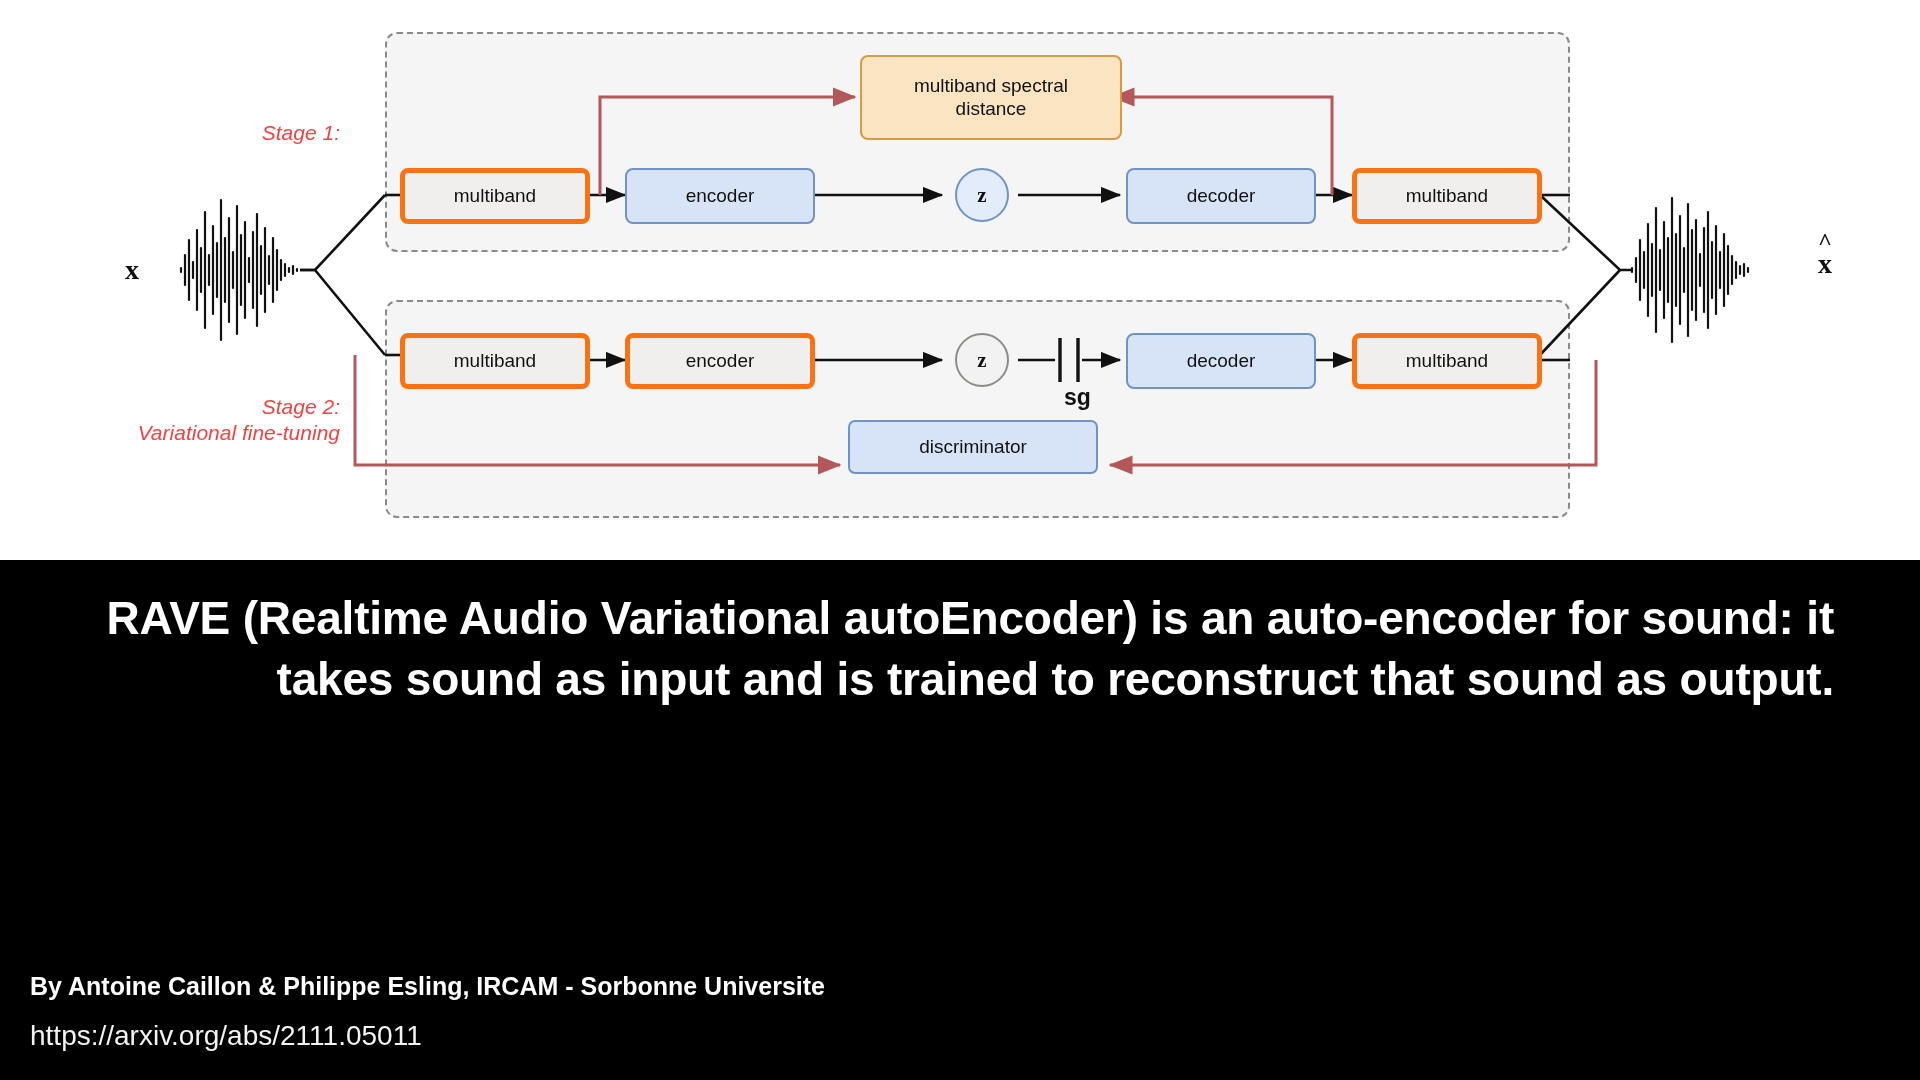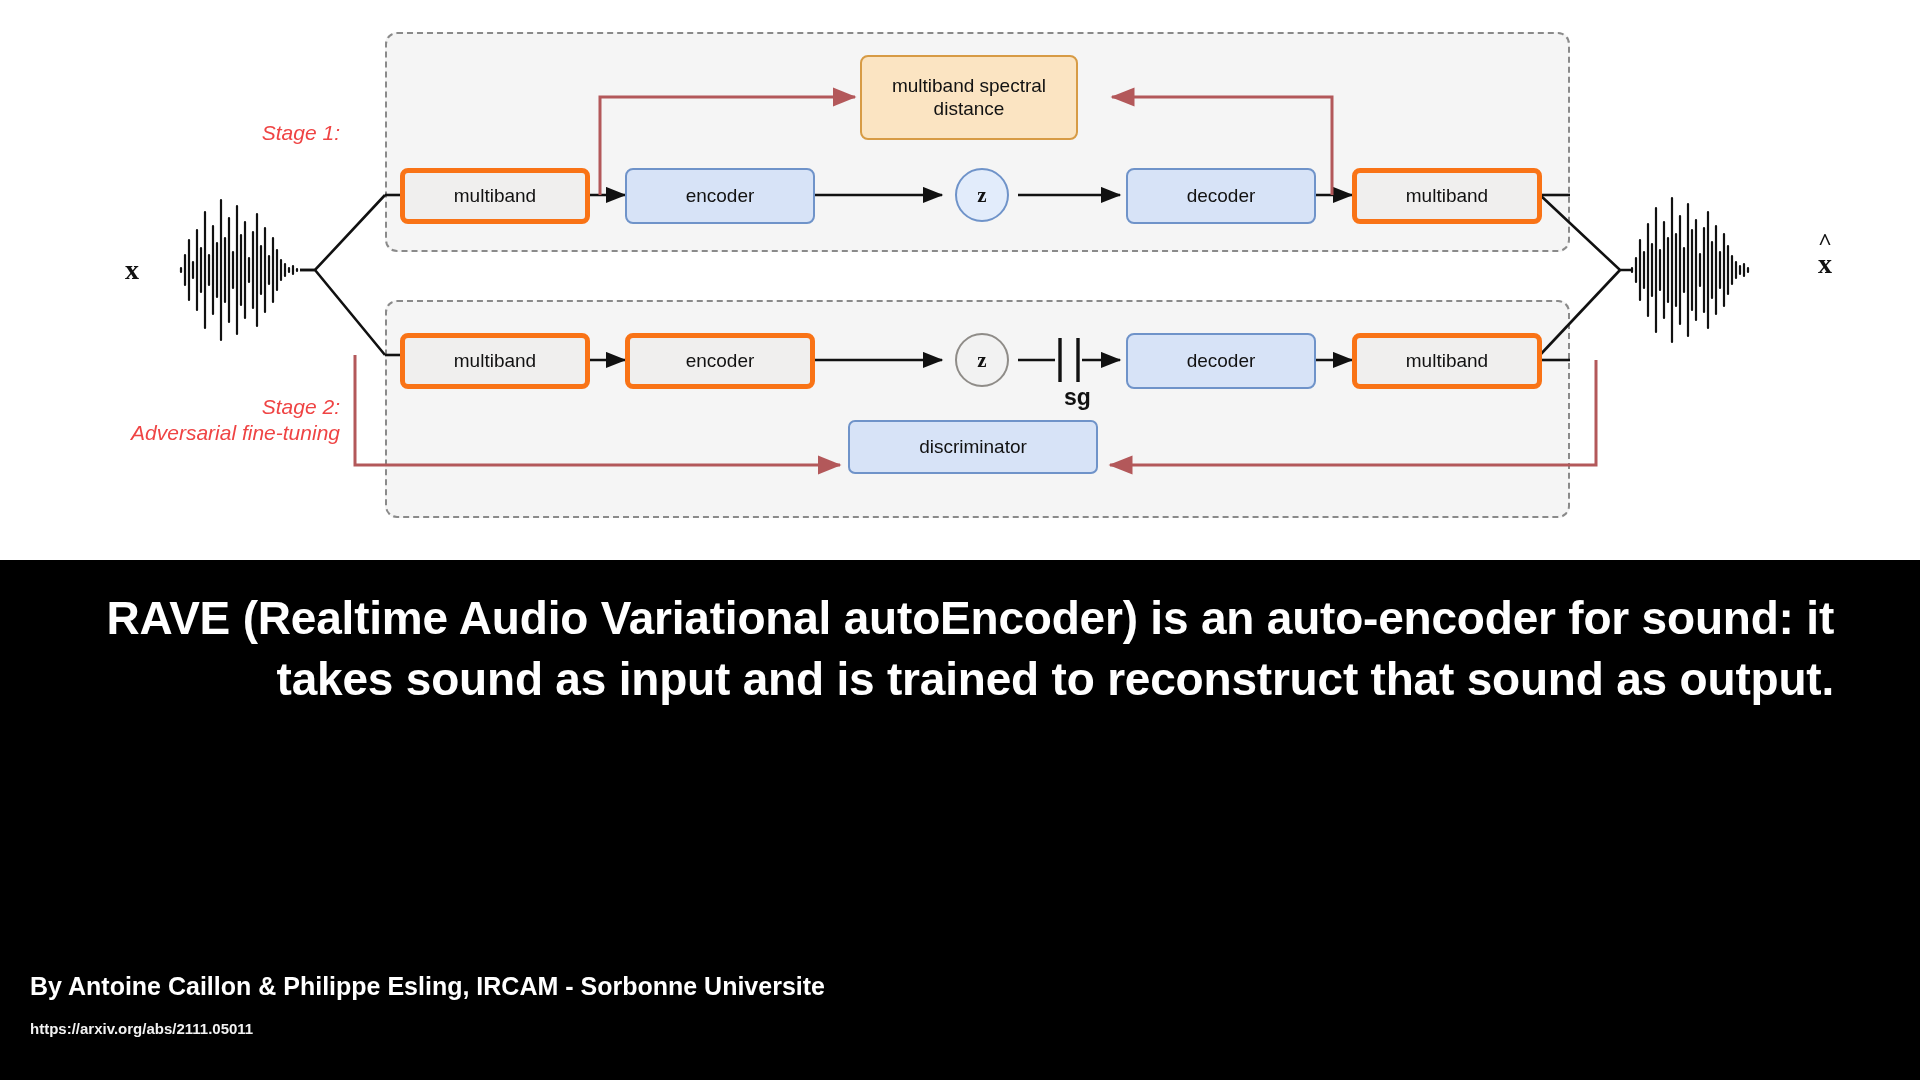--- a/index.html
+++ b/index.html
@@ -127,22 +127,22 @@
   }
   #caption-author {
     position: absolute;
     left: 30px; top: 412px;
     font-size: 25px;
     font-weight: bold;
   }
   #caption-url {
     position: absolute;
     left: 30px; top: 460px;
-    font-size: 15px;
-    font-weight: bold;
+    font-size: 28px;
+    font-weight: normal;
     color: #f2f2f2;
   }
 </style>
 </head>
 <body>
 
 <div id="page">
 
   <div id="diagram">
 
@@ -218,42 +218,42 @@
 
       <path d="M355,355 L355,465 L840,465" stroke="#b3585a" stroke-width="3" fill="none" marker-end="url(#arrR)"></path>
       <path d="M1596,360 L1596,465 L1110,465" stroke="#b3585a" stroke-width="3" fill="none" marker-end="url(#arrR)"></path>
     </svg>
 
     <div class="stage-label" id="stage1-label">
       <div>Stage 1:</div>
     </div>
     <div class="stage-label" id="stage2-label">
       <div>Stage 2:</div>
-      <div>Adversarial fine-tuning</div>
+      <div>Variational fine-tuning</div>
     </div>
 
     <div class="io-label" style="left:125px; top:254px;">x</div>
     <div class="io-label" style="left:1818px; top:248px;">
       <span style="display:inline-block; position:relative;">
         <span style="position:absolute; left:50%; top:-20px; transform:translateX(-50%); font-size:24px;">^</span>
         <span>x</span>
       </span>
     </div>
 
     <div class="node node-gray" style="left:400px; top:168px; width:190px; height:56px;">multiband</div>
 
     <div class="node node-blue" style="left:625px; top:168px; width:190px; height:56px;">encoder</div>
 
     <div class="latent latent-blue" style="left:955px; top:168px;">z</div>
 
     <div class="node node-blue" style="left:1126px; top:168px; width:190px; height:56px;">decoder</div>
 
     <div class="node node-gray" style="left:1352px; top:168px; width:190px; height:56px;">multiband</div>
 
-    <div class="node node-orange" style="left:860px; top:55px; width:218px; height:85px; flex-direction:column;">
+    <div class="node node-orange" style="left:860px; top:55px; width:262px; height:85px; flex-direction:column;">
       <span>multiband spectral</span>
       <span>distance</span>
     </div>
 
     <div class="node node-gray" style="left:400px; top:333px; width:190px; height:56px;">multiband</div>
 
     <div class="node node-gray" style="left:625px; top:333px; width:190px; height:56px;">encoder</div>
 
     <div class="latent latent-gray" style="left:955px; top:333px;">z</div>
 

